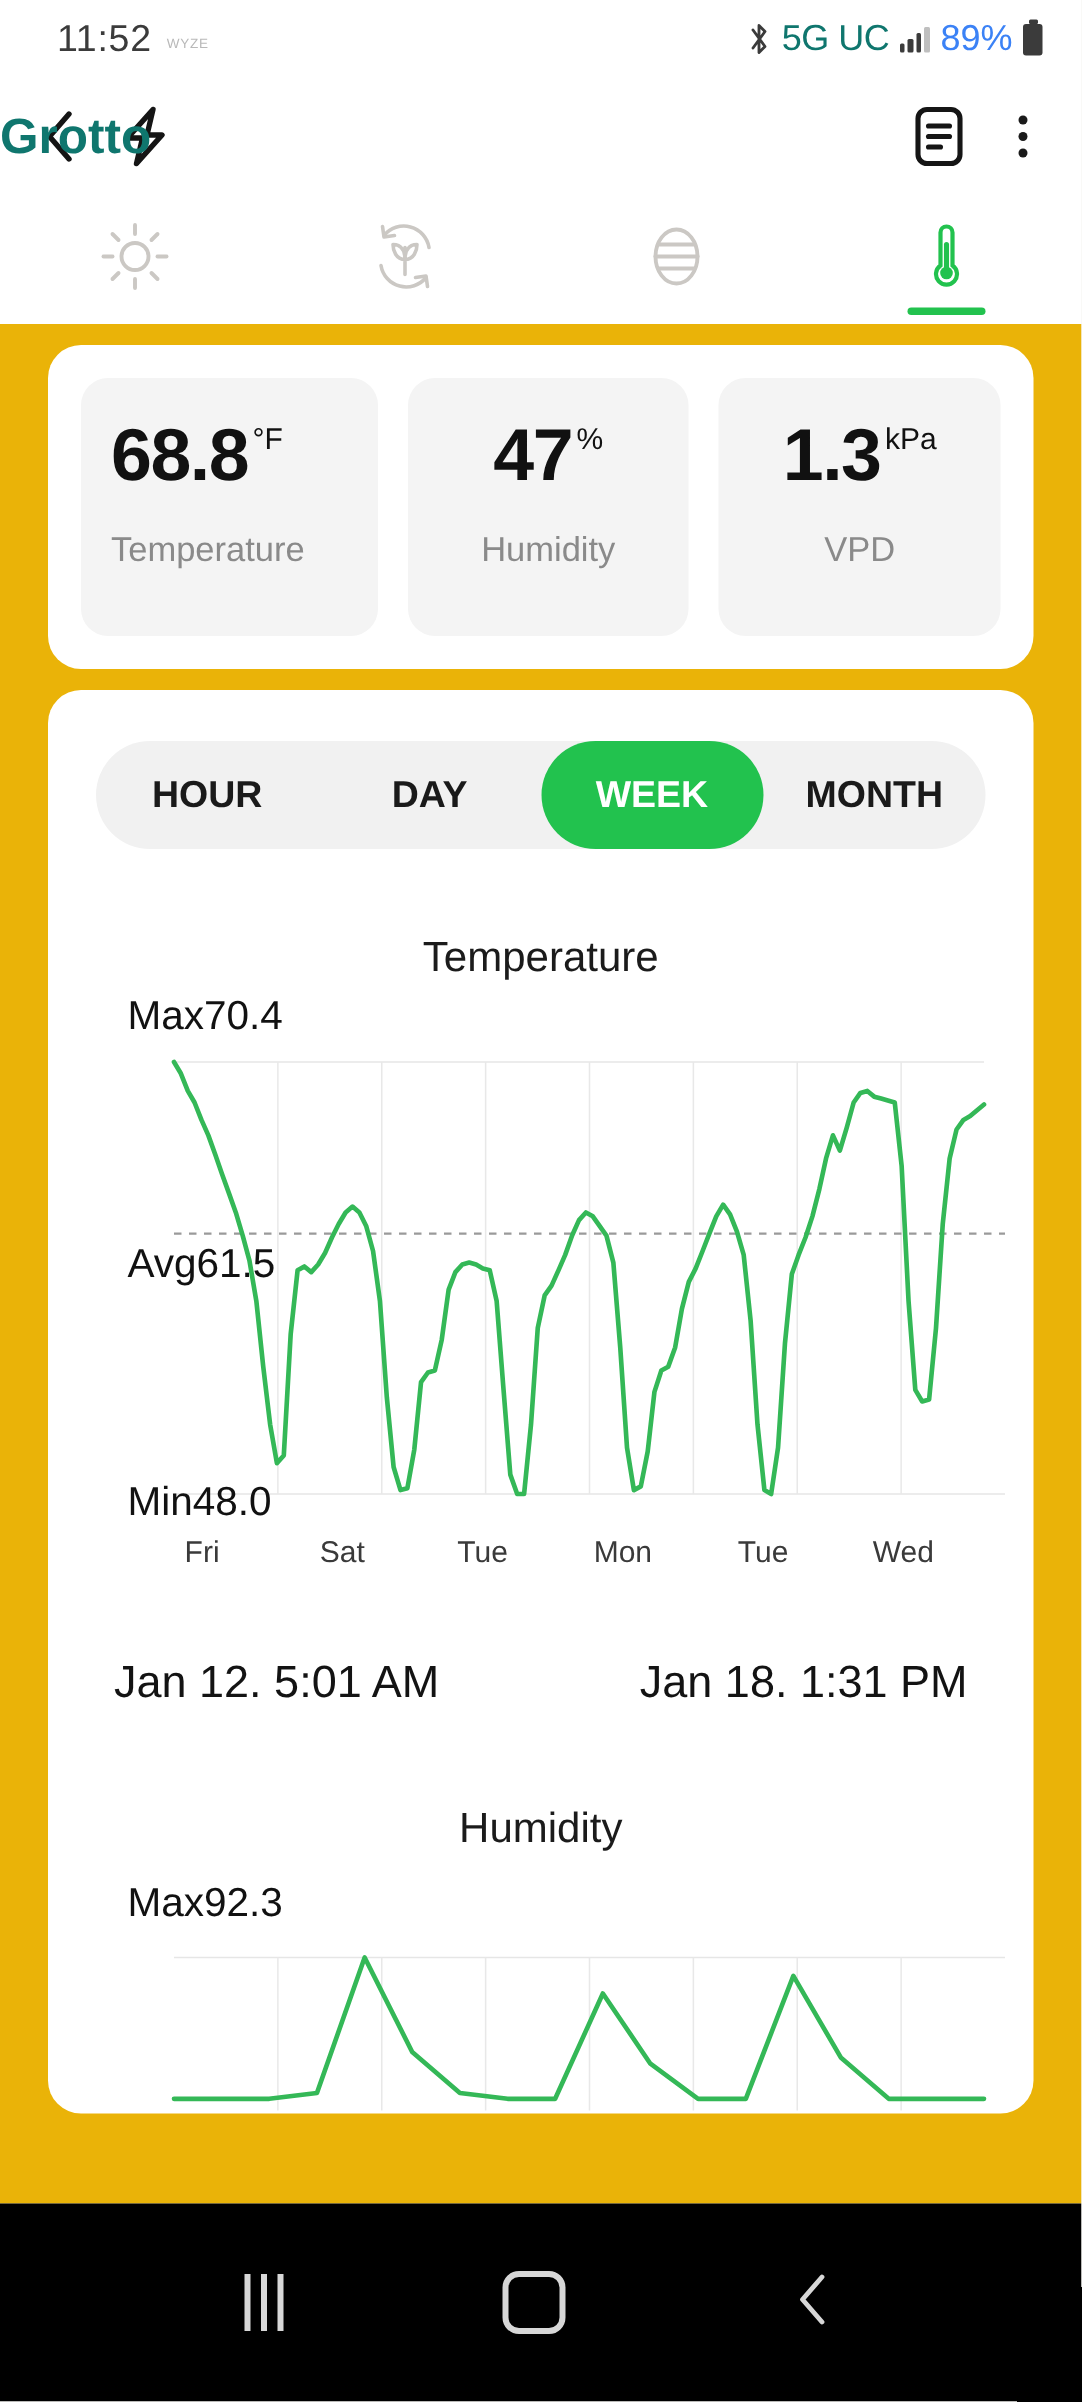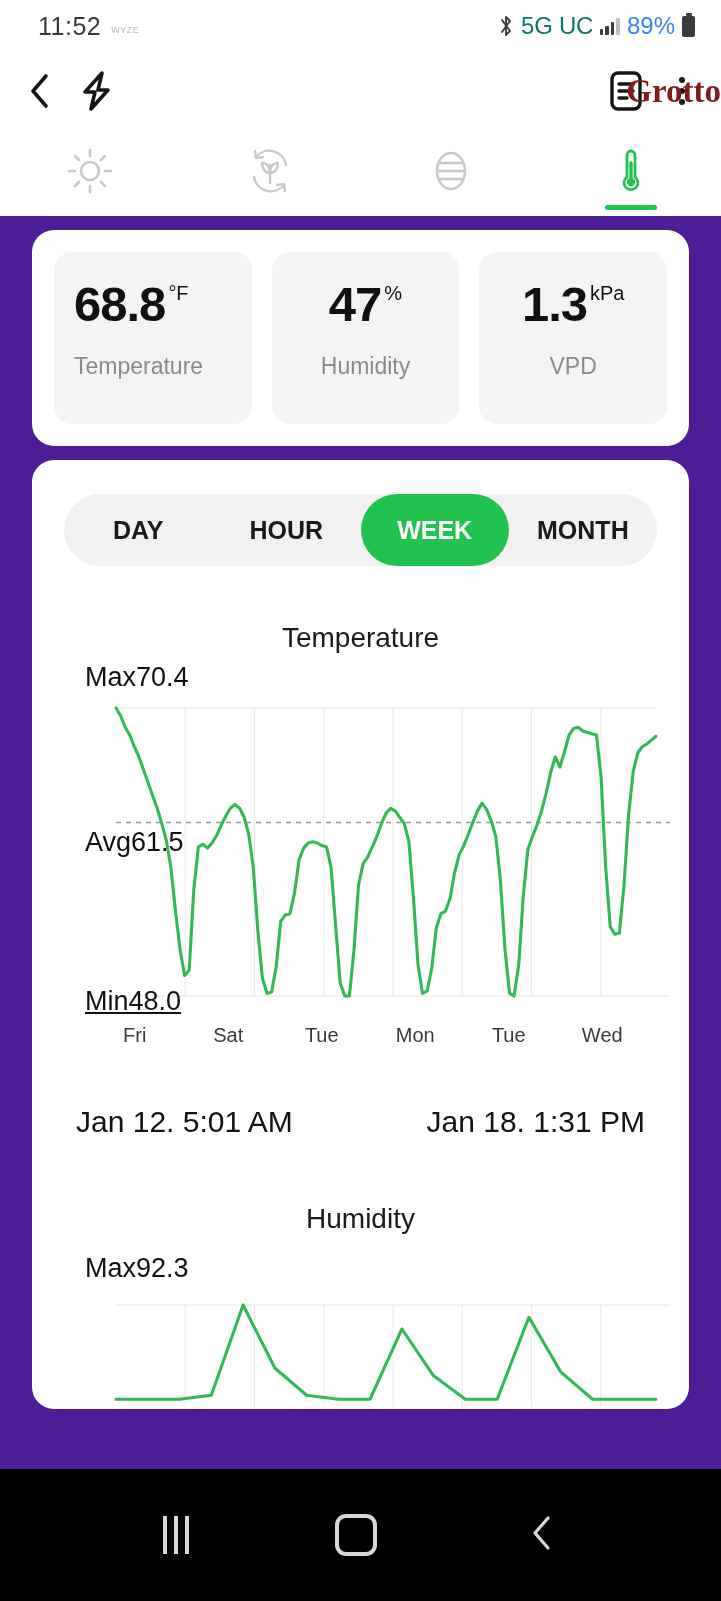--- a/index.html
+++ b/index.html
@@ -34,22 +34,22 @@
   .batt:before{ content:""; position:absolute; top:-3px; left:3.5px; width:6px; height:3px; background:#3b3b3b; border-radius:1px; }
 
   
   .appbar{
     height:78px; background:#fff;
     display:flex; align-items:center; padding:0 26px 0 26px;
   }
   .ab-left{ display:flex; align-items:center; gap:26px; }
   .ab-right{ display:flex; align-items:center; gap:24px; margin-left:auto; }
   .ab-title{
-    position:absolute; left:0; right:0; text-align:right;
-    font-size:33px; font-weight:bold; color:#7f1d1d; pointer-events:none;font-family:Liberation Serif, serif;
+    position:absolute; left:0; right:0; text-align:left;
+    font-size:33px; font-weight:bold; color:#0f766e; pointer-events:none;
   }
   .icon-btn{ display:flex; align-items:center; justify-content:center; cursor:pointer; }
   .kebab{ display:flex; flex-direction:column; gap:5px; align-items:center; padding:4px 10px; }
   .kebab span{ width:6px; height:6px; background:#1a1a1a; border-radius:50%; display:block; }
 
   
   .tabs{
     height:86px; background:#fff; display:flex; position:relative;
   }
   .tab{
@@ -57,21 +57,21 @@
     align-items:center; justify-content:center; cursor:pointer; position:relative;
   }
   .tab .tab-underline{
     position:absolute; bottom:6px; width:52px; height:5px;
     border-radius:3px; background:#22c24e;
   }
 
   
   .scroll{
     position:absolute; top:216px; left:0; right:0; bottom:132px;
-    overflow:hidden; background:#4c1d95;
+    overflow:hidden; background:#eab308;
   }
 
   .card{
     background:#fff; border-radius:22px; margin:14px 32px;
   }
 
   
   .metrics{ display:flex; gap:20px; padding:22px; }
   .metric{
     flex:1; background:#f4f4f4; border-radius:18px;
@@ -105,21 +105,21 @@
   }
 
   .plot-wrap{ position:relative; margin:42px 0 0 0; height:322px; }
   .plot-svg{ display:block; }
 
   .ylab{
     position:absolute; font-size:27px; color:#111; left:53px; white-space:nowrap;
   }
   .ylab.max{ top:-34px; }
   .ylab.avg{ top:131px; }
-  .ylab.min{ top:290px;text-decoration:underline; }
+  .ylab.min{ top:290px; }
 
   .xaxis{
     display:flex; margin:6px 0 0 0; padding:0 40px 0 56px;
     font-size:20px; color:#3a3a3a;justify-content:space-between;
   }
   .xaxis span{ flex:1; text-align:center; }
 
   .daterow{
     display:flex; justify-content:space-between;
     padding:58px 44px 0 44px; font-size:30px; color:#131313;
@@ -269,22 +269,22 @@
           <span class="mv-unit">kPa</span>
         </div>
         <div class="metric-label">VPD</div>
       </div>
     </div>
   </div>
 
   <div class="card chart-card">
 
     <div class="seg">
+      <div class="seg-item">HOUR</div>
       <div class="seg-item">DAY</div>
-      <div class="seg-item">HOUR</div>
       <div class="seg-item active">WEEK</div>
       <div class="seg-item">MONTH</div>
     </div>
 
     <div class="chart-title">Temperature</div>
 
     <div class="plot-wrap">
       <div class="ylab max">Max70.4</div>
       <div class="ylab avg">Avg61.5</div>
       <div class="ylab min">Min48.0</div>

